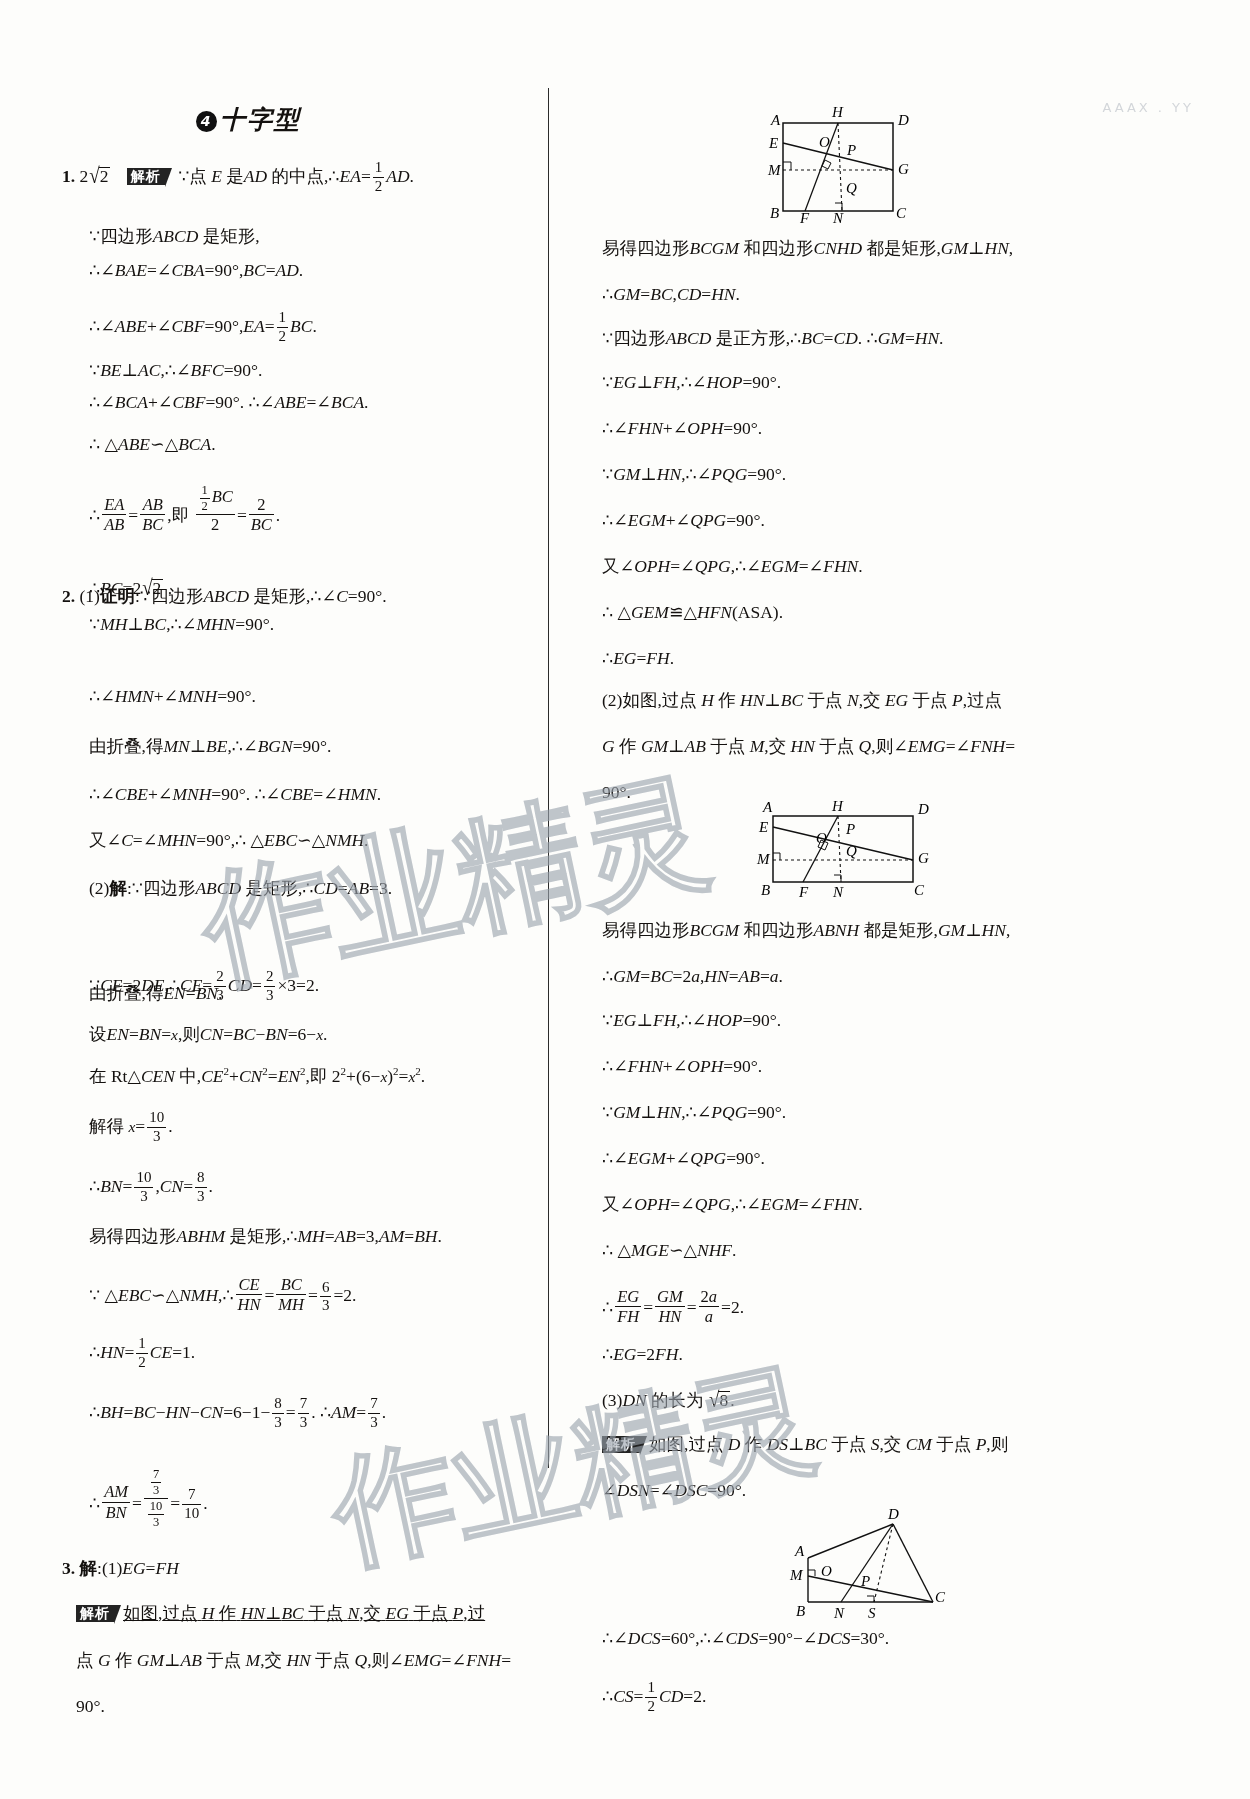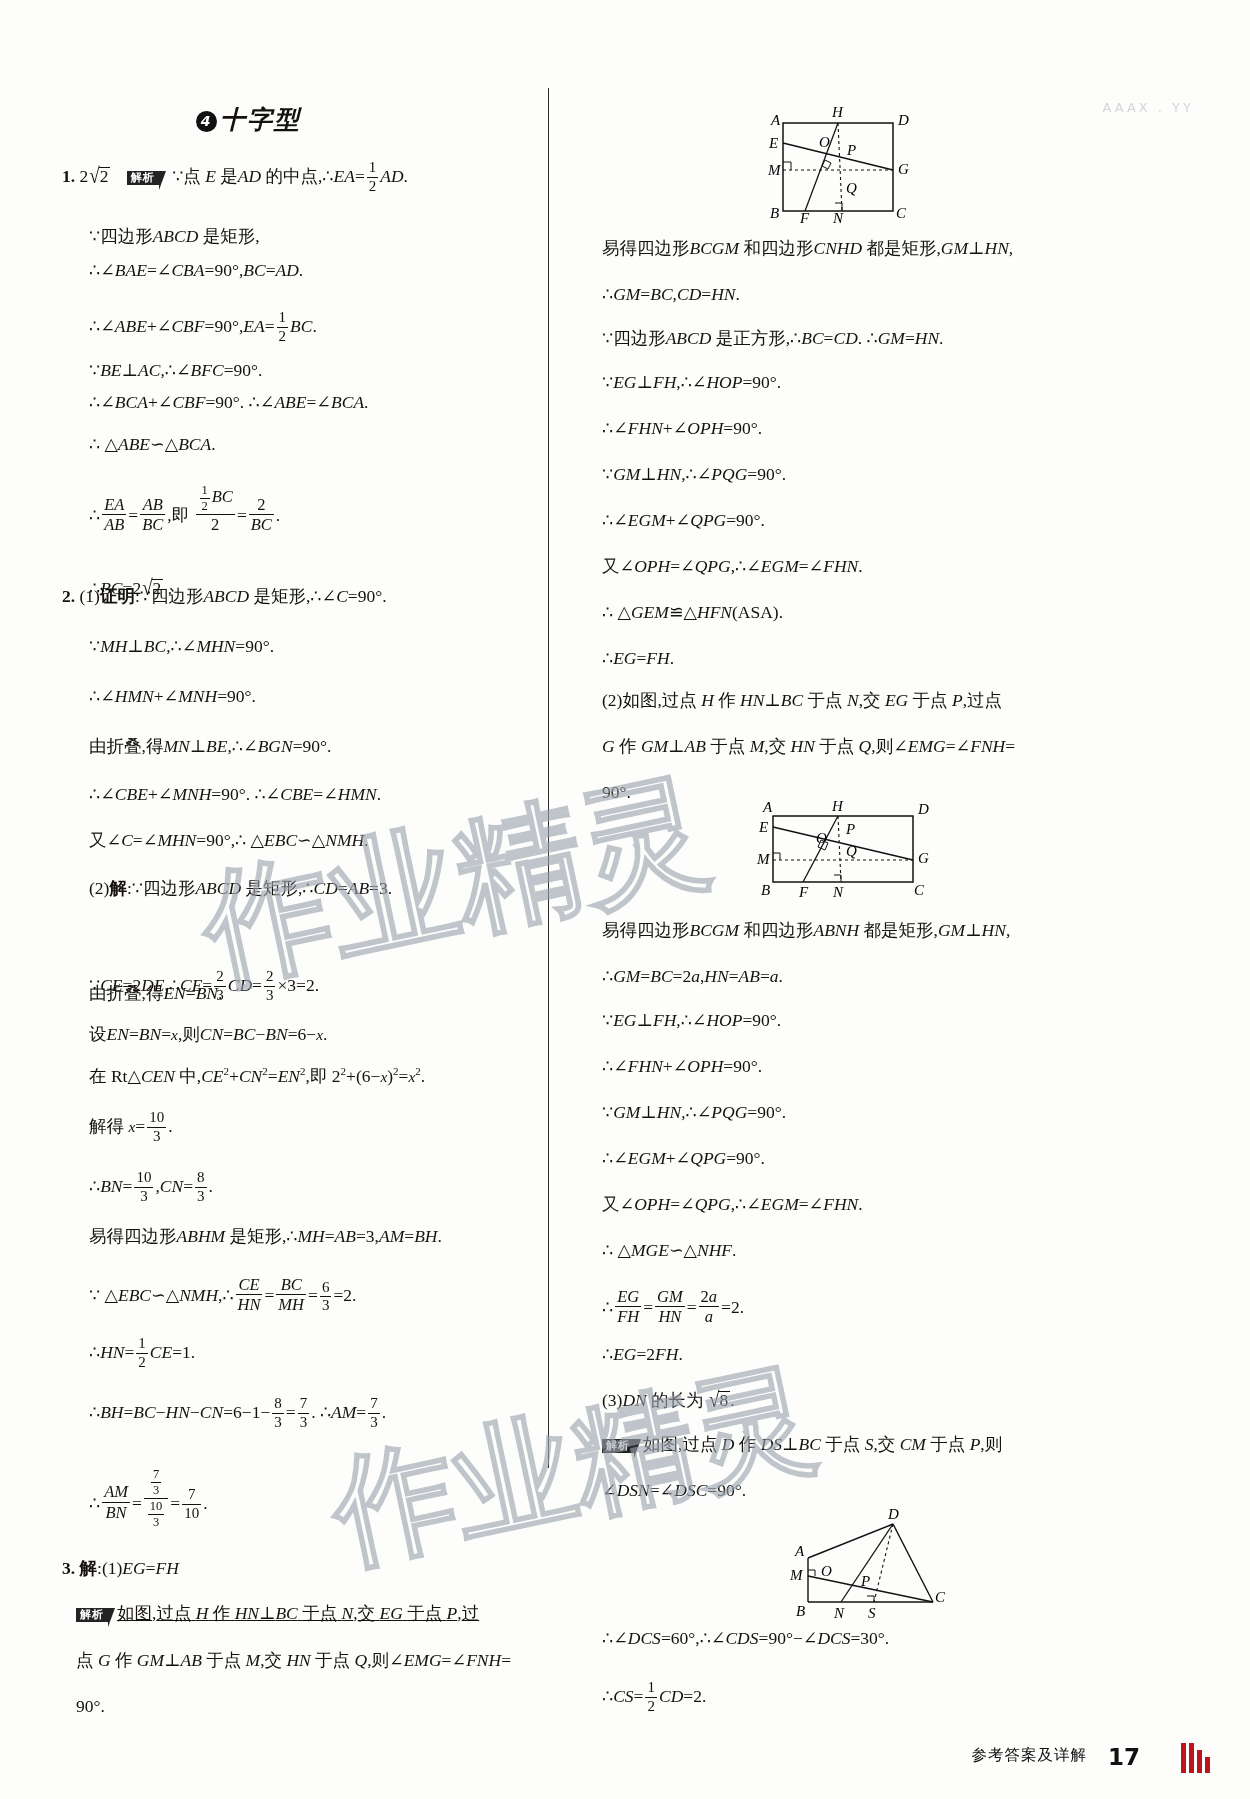--- a/index.html
+++ b/index.html
@@ -42,21 +42,21 @@
   }
   .cn{font-family:"DejaVu Sans","Liberation Sans",sans-serif;font-style:normal;}
   i,.it{font-style:italic;}
   .bd{font-weight:bold;}
   .num{font-style:normal;}
 
   
   .tag{
     display:inline-block;background:#232323;color:#fff;
     font-family:"DejaVu Sans","Liberation Sans",sans-serif;
-    font-size:11px;font-weight:bold;padding:1px 4px 2px 4px;
+    font-size:14px;font-weight:bold;padding:1px 4px 2px 4px;
     letter-spacing:1px;vertical-align:1px;
     position:relative;
     text-align:right;
   }
   .tag::after{
     content:"";position:absolute;right:-7px;top:0;
     border-top:19px solid #232323;border-right:7px solid transparent;
   }
 
   
@@ -168,21 +168,21 @@
     </div>
 
     <div class="ln" style="left:27px;top:538px;margin-top:40px;">
       ∴<i>BC</i>=<span class="num">2</span><span class="sqrt"><span class="rad">√</span><span class="bar">2</span></span> .
     </div>
 
     <div class="ln" style="left:0px;top:588px;">
       <b class="bd num">2.</b> <span class="num">(1)</span><span class="cn bd">证明</span>:∵<span class="cn">四边形</span><i>ABCD</i> <span class="cn">是矩形</span>,∴∠<i>C</i>=<span class="num">90°</span>.
     </div>
 
-    <div class="ln" style="left:27px;top:638px;">
+    <div class="ln" style="left:27px;top:616px;">
       ∵<i>MH</i>⊥<i>BC</i>,∴∠<i>MHN</i>=<span class="num">90°</span>.
     </div>
 
     <div class="ln" style="left:27px;top:688px;">
       ∴∠<i>HMN</i>+∠<i>MNH</i>=<span class="num">90°</span>.
     </div>
 
     <div class="ln" style="left:27px;top:738px;">
       <span class="cn">由折叠</span>,<span class="cn">得</span><i>MN</i>⊥<i>BE</i>,∴∠<i>BGN</i>=<span class="num">90°</span>.
     </div>
@@ -464,24 +464,14 @@
     </div>
 
     <div class="ln" style="left:14px;top:1680px;">
       ∴<i>CS</i>=<span class="frac"><span class="n num">1</span><span class="d num">2</span></span><i>CD</i>=<span class="num">2</span>.
     </div>
   </div>
 
   <div class="wm wm1">作业精灵</div>
   <div class="wm wm2">作业精灵</div>
 
-  <div class="footer">
-    <div class="foot-txt">参考答案及详解</div>
-    <div class="foot-num">17</div>
-    <div class="foot-bars">
-      <span class="bar1"></span>
-        <span class="bar2"></span>
-        <span class="bar3"></span>
-        <span class="bar4"></span>
-    </div>
-  </div>
 
 </div>
 
 </body></html>

